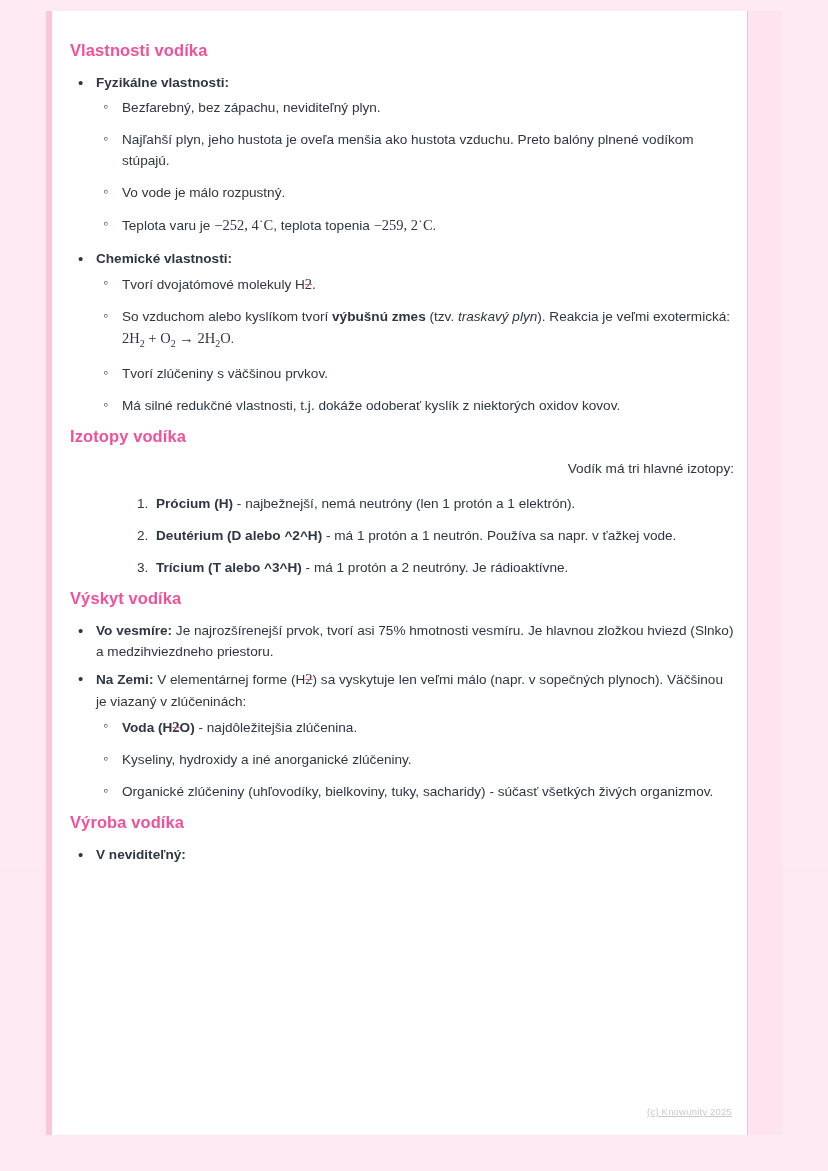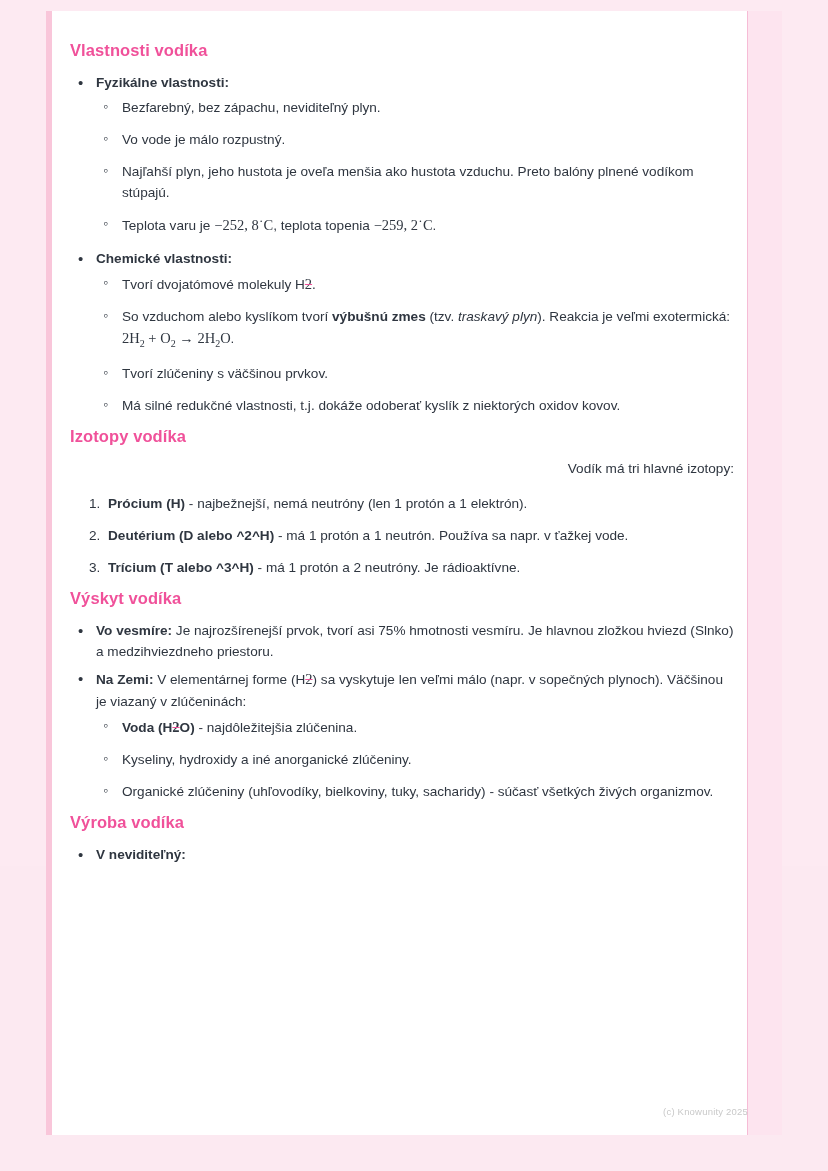--- a/index.html
+++ b/index.html
@@ -114,20 +114,21 @@
   }
   ol.numbered {
     margin: 0;
     padding-left: 34px;
     font-size: 13.6px;
     line-height: 1.55;
   }
   ol.numbered > li {
     margin-bottom: 11px;
     padding-left: 4px;
+    margin-left: 48px;
   }
   b, .b {
     font-weight: bold;
   }
   i, .i {
     font-style: italic;
     text-align: center;
   }
   .mathy {
     font-family: "Liberation Serif", serif;
@@ -137,48 +138,49 @@
     font-size: 10px;
   }
   .strike2 {
     font-family: "Liberation Serif", serif;
     font-size: 14.5px;
     text-decoration: line-through;
     text-decoration-color: #f0519a;
   }
   .credit {
     position: absolute;
-    right: 34px;
+    right: 50px;
     bottom: 18px;
     font-size: 9.5px;
     color: #c9c9c9;
     letter-spacing: 0.2px;
+    text-decoration: underline;
   }
 </style>
 </head>
 <body>
 
 <div class="page">
   <div class="sheet">
     <div class="leftbar"></div>
     <div class="rightband"></div>
 
     <div class="content">
 
       <h2 class="section">Vlastnosti vodíka</h2>
 
       <ul class="lvl1">
         <li>
           <span class="b">Fyzikálne vlastnosti:</span>
           <ul class="lvl2">
             <li><span>Bezfarebný, bez zápachu, neviditeľný plyn.</span></li>
+            <li><span>Najľahší plyn, jeho hustota je oveľa menšia ako hustota vzduchu. Preto balóny plnené vodíkom stúpajú.</span></li>
             <li><span>Vo vode je málo rozpustný.</span></li>
-            <li><span>Najľahší plyn, jeho hustota je oveľa menšia ako hustota vzduchu. Preto balóny plnené vodíkom stúpajú.</span></li>
-            <li>
-              <span>Teplota varu je <span class="mathy">−252, 8</span><span class="mathy">˙C</span>, teplota topenia <span class="mathy">−259, 2</span><span class="mathy">˙C</span>.</span>
+            <li>
+              <span>Teplota varu je <span class="mathy">−252, 4</span><span class="mathy">˙C</span>, teplota topenia <span class="mathy">−259, 2</span><span class="mathy">˙C</span>.</span>
             </li>
           </ul>
         </li>
 
         <li>
           <span class="b">Chemické vlastnosti:</span>
           <ul class="lvl2">
             <li>
               <span>Tvorí dvojatómové molekuly H<span class="strike2">2</span>.</span>
             </li>

